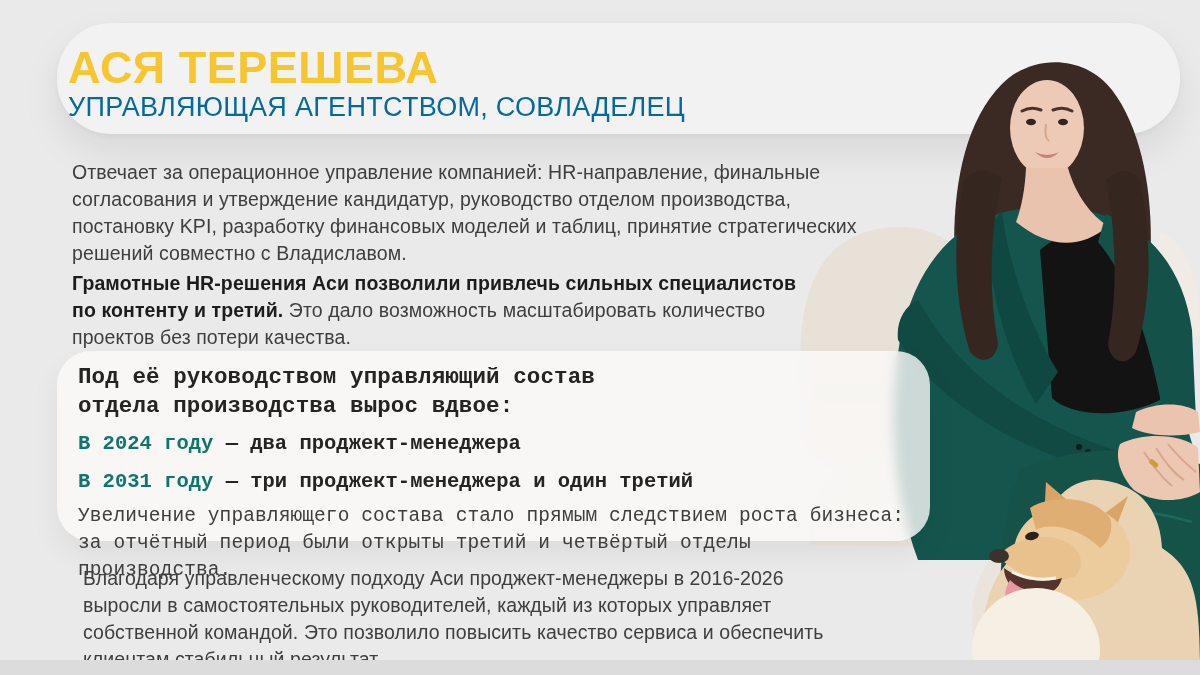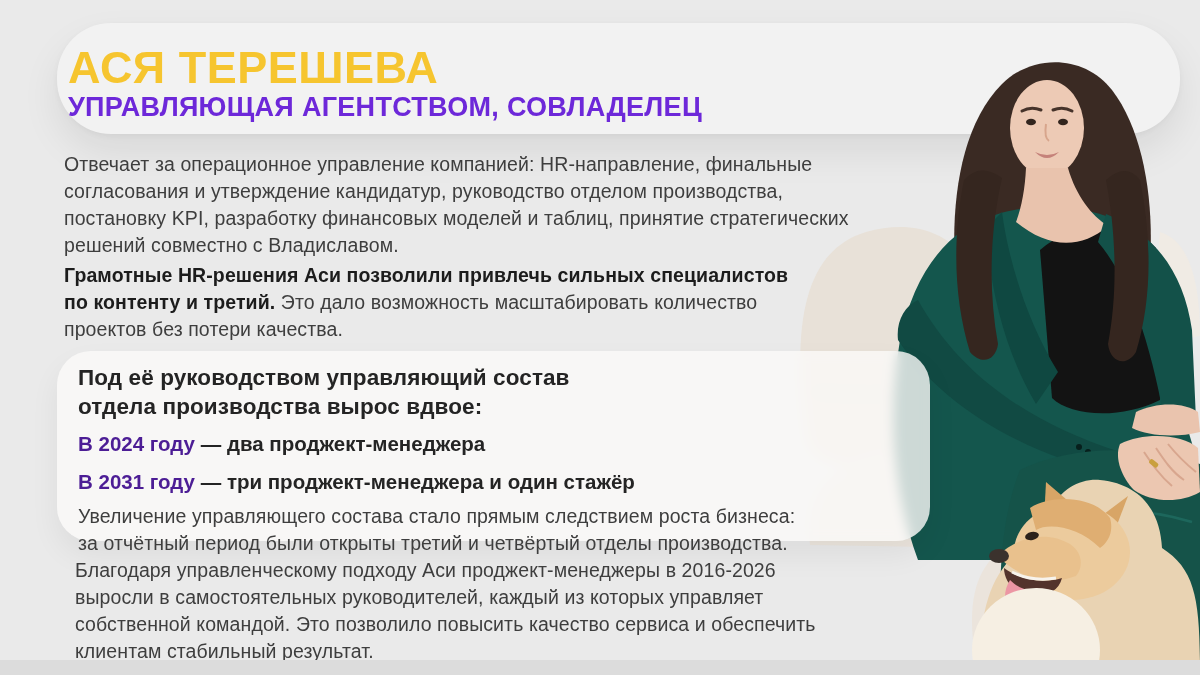--- a/index.html
+++ b/index.html
@@ -14,46 +14,46 @@
     background:#f2f2f2;border-radius:54px;
     box-shadow:0 18px 38px rgba(0,0,0,0.08), 0 2px 6px rgba(0,0,0,0.04);
   }
   .header-card h1{
     position:absolute;left:11px;top:22px;margin:0;
     font-size:45px;line-height:1;font-weight:700;letter-spacing:0.5px;
     color:#f6c52f;white-space:nowrap;
   }
   .header-card h2{
     position:absolute;left:11px;top:71px;margin:0;
-    font-size:27px;line-height:1;font-weight:700;letter-spacing:0.3px;
-    color:#6d28d9;white-space:nowrap;
+    font-size:27px;line-height:1;font-weight:400;letter-spacing:0.3px;
+    color:#0369a1;white-space:nowrap;
   }
   
-  .para{position:absolute;margin:0;white-space:pre-line;
+  .para{position:absolute;margin:8px;white-space:pre-line;
     font-size:19.5px;line-height:27px;color:#3e3e3e;letter-spacing:0.1px;}
   .intro{left:64px;top:151px;width:900px;}
   .highlight{left:64px;top:262px;width:900px;}
   .highlight strong{color:#1c1c1c;font-weight:700;}
   .outro{left:75px;top:557px;width:880px;}
   
   .info-card{
     position:absolute;left:57px;top:351px;width:873px;height:190px;
     background:rgba(251,250,249,0.80);
     -webkit-backdrop-filter:blur(6px);backdrop-filter:blur(6px);
     border-radius:34px;
     box-shadow:0 14px 30px rgba(0,0,0,0.06);
-    box-sizing:border-box;padding:12px 20px 0 21px;
+    box-sizing:border-box;padding:12px 20px 0 21px;font-family:Liberation Mono, monospace;
   }
   .info-card h3{
     margin:0;font-size:22.5px;line-height:29px;font-weight:700;
     color:#242424;white-space:pre-line;letter-spacing:0.1px;
   }
   .year-line{margin:8px 0 0 0;font-size:20.5px;line-height:30px;font-weight:700;
     color:#242424;white-space:pre;}
-  .year-line .year{color:#4c1d95;}
+  .year-line .year{color:#0f766e;}
   .info-card .note{position:static;margin:6px 0 16px 0;}
   
   .photo{position:absolute;left:600px;top:0;width:600px;height:675px;}
 </style>
 </head>
 <body>
 
 <div class="slide">
 
   <div class="header-card">
@@ -116,21 +116,21 @@
 решений совместно с Владиславом.</p>
 
   <p class="para highlight"><strong>Грамотные HR-решения Аси позволили привлечь сильных специалистов
 по контенту и третий.</strong><span> Это дало возможность масштабировать количество
 проектов без потери качества.</span></p>
 
   <div class="info-card">
     <h3>Под её руководством управляющий состав
 отдела производства вырос вдвое:</h3>
     <p class="year-line"><span class="year">В 2024 году</span><span> — два проджект-менеджера</span></p>
-    <p class="year-line"><span class="year">В 2031 году</span><span> — три проджект-менеджера и один стажёр</span></p>
+    <p class="year-line"><span class="year">В 2031 году</span><span> — три проджект-менеджера и один третий</span></p>
     <p class="para note">Увеличение управляющего состава стало прямым следствием роста бизнеса:
 за отчётный период были открыты третий и четвёртый отделы производства.</p>
   </div>
 
   <p class="para outro">Благодаря управленческому подходу Аси проджект-менеджеры в 2016-2026
 выросли в самостоятельных руководителей, каждый из которых управляет
 собственной командой. Это позволило повысить качество сервиса и обеспечить
 клиентам стабильный результат.</p>
 
 </div>

